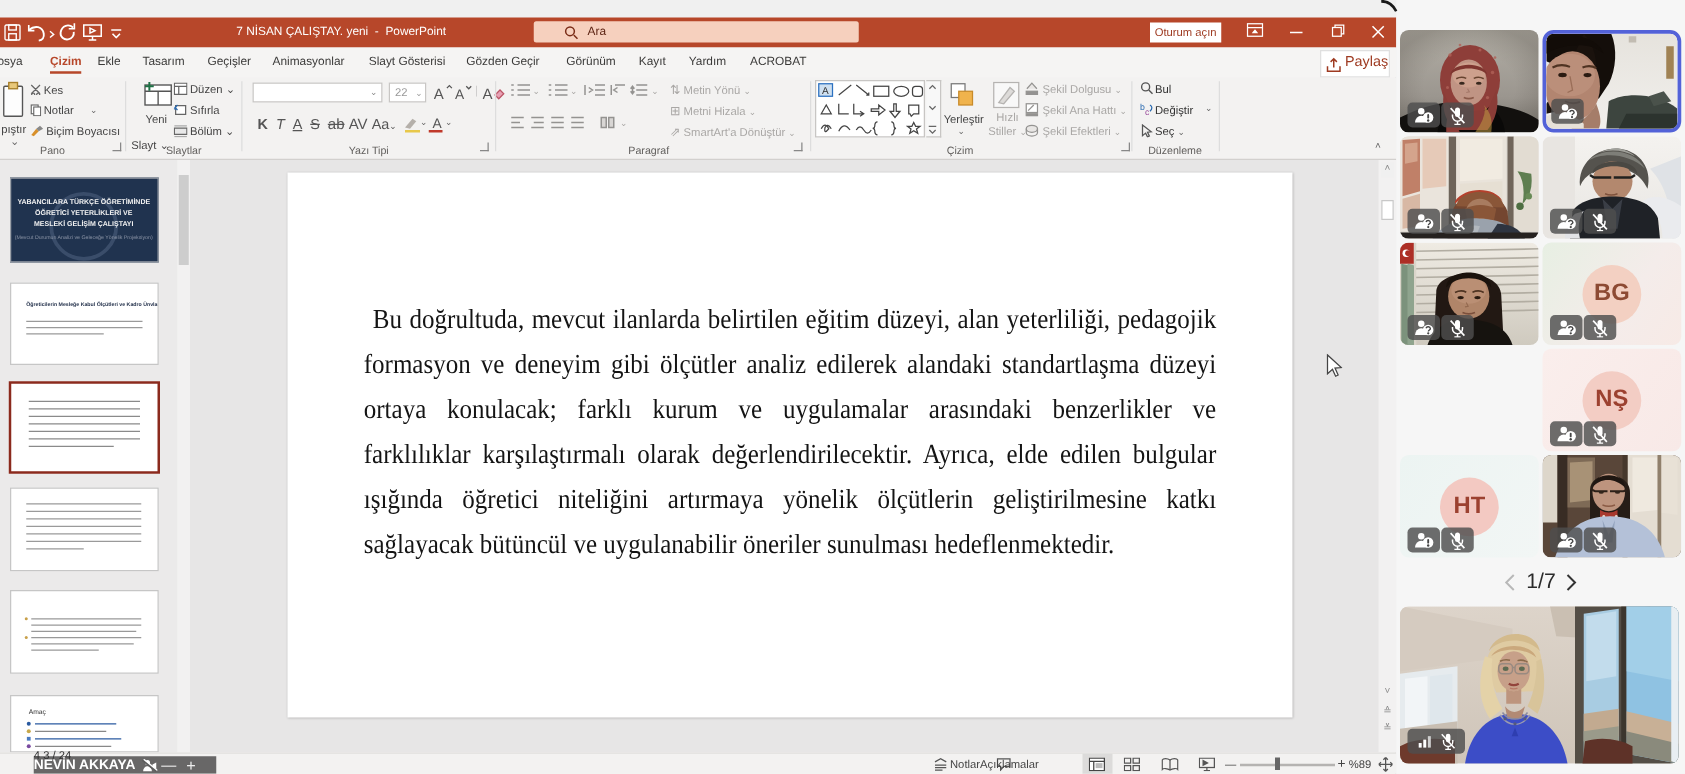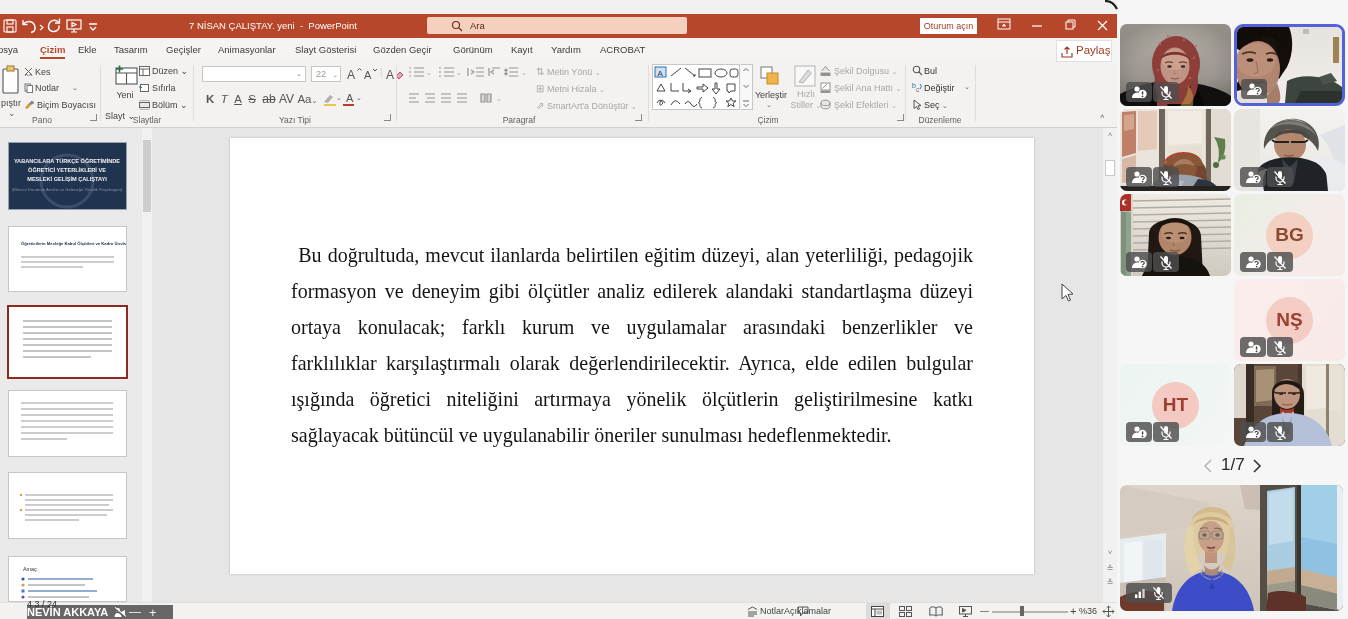--- a/index.html
+++ b/index.html
@@ -494,21 +494,21 @@
           <path d="M7 2 v8"></path>
         </svg>
       <svg class="abs" style="left:959px;top:3px" width="13" height="11" viewBox="0 0 13 11" fill="none" stroke="#555" stroke-width="1">
           <rect x="0.5" y="0.5" width="12" height="7.5"></rect>
           <path d="M6.5 8 v2 M4 10.5 h5 M3.5 2.5 l3.5 1.8 -3.5 1.8 z" fill="#555"></path>
         </svg>
       <span class="abs" style="left:980px;top:3px">—</span>
       <span class="abs" style="left:992px;top:8px;width:76px;height:2px;background:#b5b3b1"></span>
       <span class="abs" style="left:1020px;top:3px;width:4px;height:10px;background:#666"></span>
       <span class="abs" style="left:1070px;top:2px;font-size:11px">+</span>
-      <span class="abs" style="left:1079px;top:3px">%36</span>
+      <span class="abs" style="left:1079px;top:3px">%89</span>
       <svg class="abs" style="left:1102px;top:2px" width="13" height="13" viewBox="0 0 13 13" fill="none" stroke="#555" stroke-width="1">
           <path d="M6.5 1 v11 M1 6.5 h11 M6.5 1 l-1.8 1.8 M6.5 1 l1.8 1.8 M6.5 12 l-1.8 -1.8 M6.5 12 l1.8 -1.8 M1 6.5 l1.8 -1.8 M1 6.5 l1.8 1.8 M12 6.5 l-1.8 -1.8 M12 6.5 l-1.8 1.8"></path>
         </svg>
     </div>
 
     <div id="nametag">
       <span style="position:absolute;left:0;top:-6px;color:#333;font-size:9px">4 3 / 24</span>
       <span style="position:absolute;left:0px;top:1px;color:#fff;font-size:11px;font-weight:bold">NEVİN AKKAYA</span>
       <svg style="position:absolute;left:86px;top:2px" width="13" height="11" viewBox="0 0 13 11">
           <circle cx="5" cy="3" r="2" fill="#fff"></circle>

